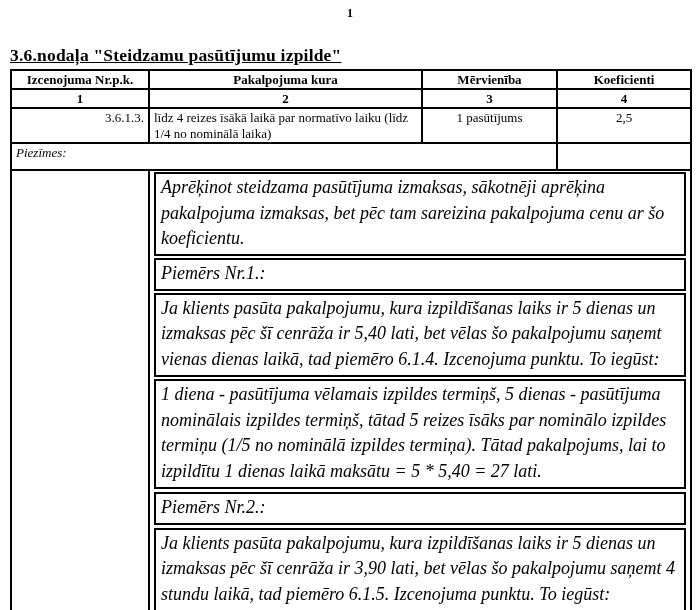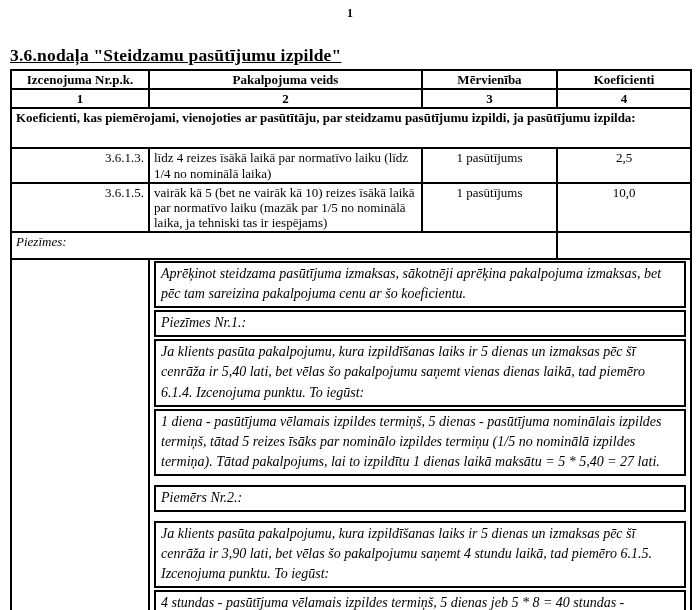--- a/index.html
+++ b/index.html
@@ -79,84 +79,75 @@
   td.notes-container {
     padding: 0;
     border-left: 2px solid #000;
     vertical-align: top;
   }
   .note-box {
     border: 2px solid #000000;
     margin: 0 0 2px 0;
     padding: 1px 5px 2px 5px;
     font-style: italic;
-    font-size: 14px;
+    font-size: 18px;
     line-height: 1.43;
   }
   .note-box.first { margin-top: 0; }
-  .note-box.gap-above { margin-top: 9px; }
+  .note-box.gap-above { margin-top: 3px; }
 </style>
 </head>
 <body>
 
 <div class="page">
 
   <div class="page-number">1</div>
 
   <h1 class="doc-title">3.6.nodaļa "Steidzamu pasūtījumu izpilde"</h1>
 
   <table class="pricing">
     <colgroup>
       <col style="width:138px">
         <col style="width:273px">
         <col style="width:135px">
         <col style="width:134px">
     </colgroup>
     <thead>
       <tr>
         <th class="col-head">Izcenojuma Nr.p.k.</th>
-        <th class="col-head">Pakalpojuma veids</th>
+        <th class="col-head">Pakalpojuma kura</th>
         <th class="col-head">Mērvienība</th>
         <th class="col-head">Koeficienti</th>
       </tr>
       <tr>
         <th class="col-num">1</th>
         <th class="col-num">2</th>
         <th class="col-num">3</th>
         <th class="col-num">4</th>
       </tr>
     </thead>
     <tbody>
-      <tr>
-        <td class="section-cell" colspan="4">Koeficienti, kas piemērojami, vienojoties ar pasūtītāju, par steidzamu pasūtījumu izpildi, ja pasūtījumu izpilda:</td>
-      </tr>
 
       <tr class="data-row">
         <td class="nr-cell">3.6.1.3.</td>
         <td class="svc-cell">līdz 4 reizes īsākā laikā par normatīvo laiku (līdz 1/4 no nominālā laika)</td>
         <td class="unit-cell">1 pasūtījums</td>
         <td class="coef-cell">2,5</td>
-      </tr>
-      <tr class="data-row-tall">
-        <td class="nr-cell">3.6.1.5.</td>
-        <td class="svc-cell">vairāk kā 5 (bet ne vairāk kā 10) reizes īsākā laikā par normatīvo laiku (mazāk par 1/5 no nominālā laika, ja tehniski tas ir iespējams)</td>
-        <td class="unit-cell">1 pasūtījums</td>
-        <td class="coef-cell">10,0</td>
       </tr>
 
       <tr>
         <td class="notes-label-cell" colspan="3">Piezīmes:</td>
         <td class="notes-empty-right"></td>
       </tr>
 
       <tr>
         <td class="notes-left-cell"></td>
         <td class="notes-container" colspan="3">
           <div class="note-box first">Aprēķinot steidzama pasūtījuma izmaksas, sākotnēji aprēķina pakalpojuma izmaksas, bet pēc tam sareizina pakalpojuma cenu ar šo koeficientu.</div>
-          <div class="note-box">Piezīmes Nr.1.:</div>
+          <div class="note-box">Piemērs Nr.1.:</div>
           <div class="note-box">Ja klients pasūta pakalpojumu, kura izpildīšanas laiks ir 5 dienas un izmaksas pēc šī cenrāža ir 5,40 lati, bet vēlas šo pakalpojumu saņemt vienas dienas laikā, tad piemēro 6.1.4. Izcenojuma punktu. To iegūst:</div>
           <div class="note-box">1 diena - pasūtījuma vēlamais izpildes termiņš, 5 dienas - pasūtījuma nominālais izpildes termiņš, tātad 5 reizes īsāks par nominālo izpildes termiņu (1/5 no nominālā izpildes termiņa). Tātad pakalpojums, lai to izpildītu 1 dienas laikā maksātu = 5 * 5,40 = 27 lati.</div>
           <div class="note-box gap-above">Piemērs Nr.2.:</div>
           <div class="note-box gap-above">Ja klients pasūta pakalpojumu, kura izpildīšanas laiks ir 5 dienas un izmaksas pēc šī cenrāža ir 3,90 lati, bet vēlas šo pakalpojumu saņemt 4 stundu laikā, tad piemēro 6.1.5. Izcenojuma punktu. To iegūst:</div>
           <div class="note-box">4 stundas - pasūtījuma vēlamais izpildes termiņš, 5 dienas jeb 5 * 8 = 40 stundas - pasūtījuma nominālais izpildes termiņš,tātad 10 reizes īsāks par nominālo izpildes termiņu ( 4 / 40 no nominālā izpildes termiņa). Tātad pakalpojums, lai to izpildītu 4 stundu laikā maksātu = 10 * 3,90 = 39,00 lati.</div>
 
         </td>
       </tr>
     </tbody>
   </table>

